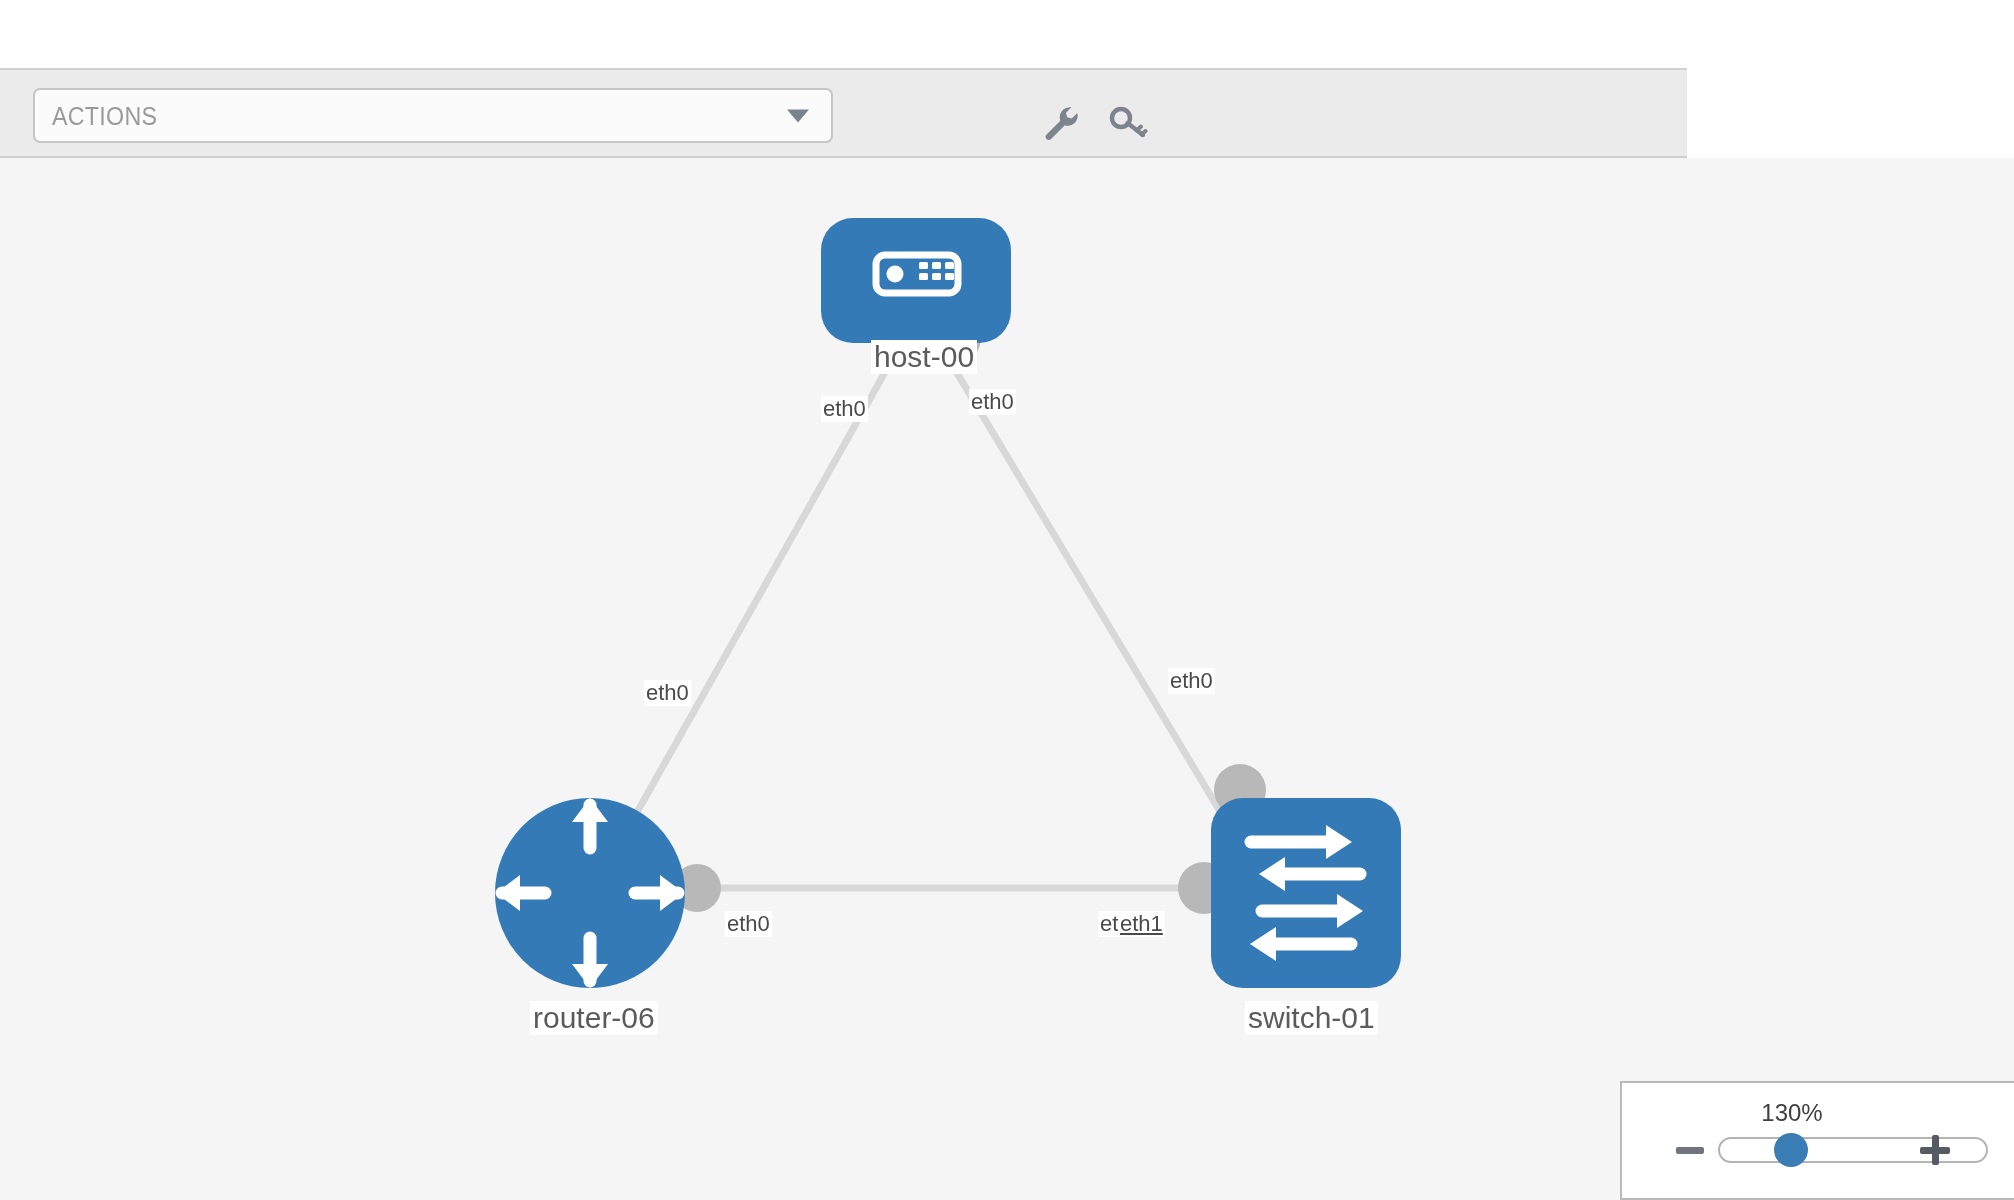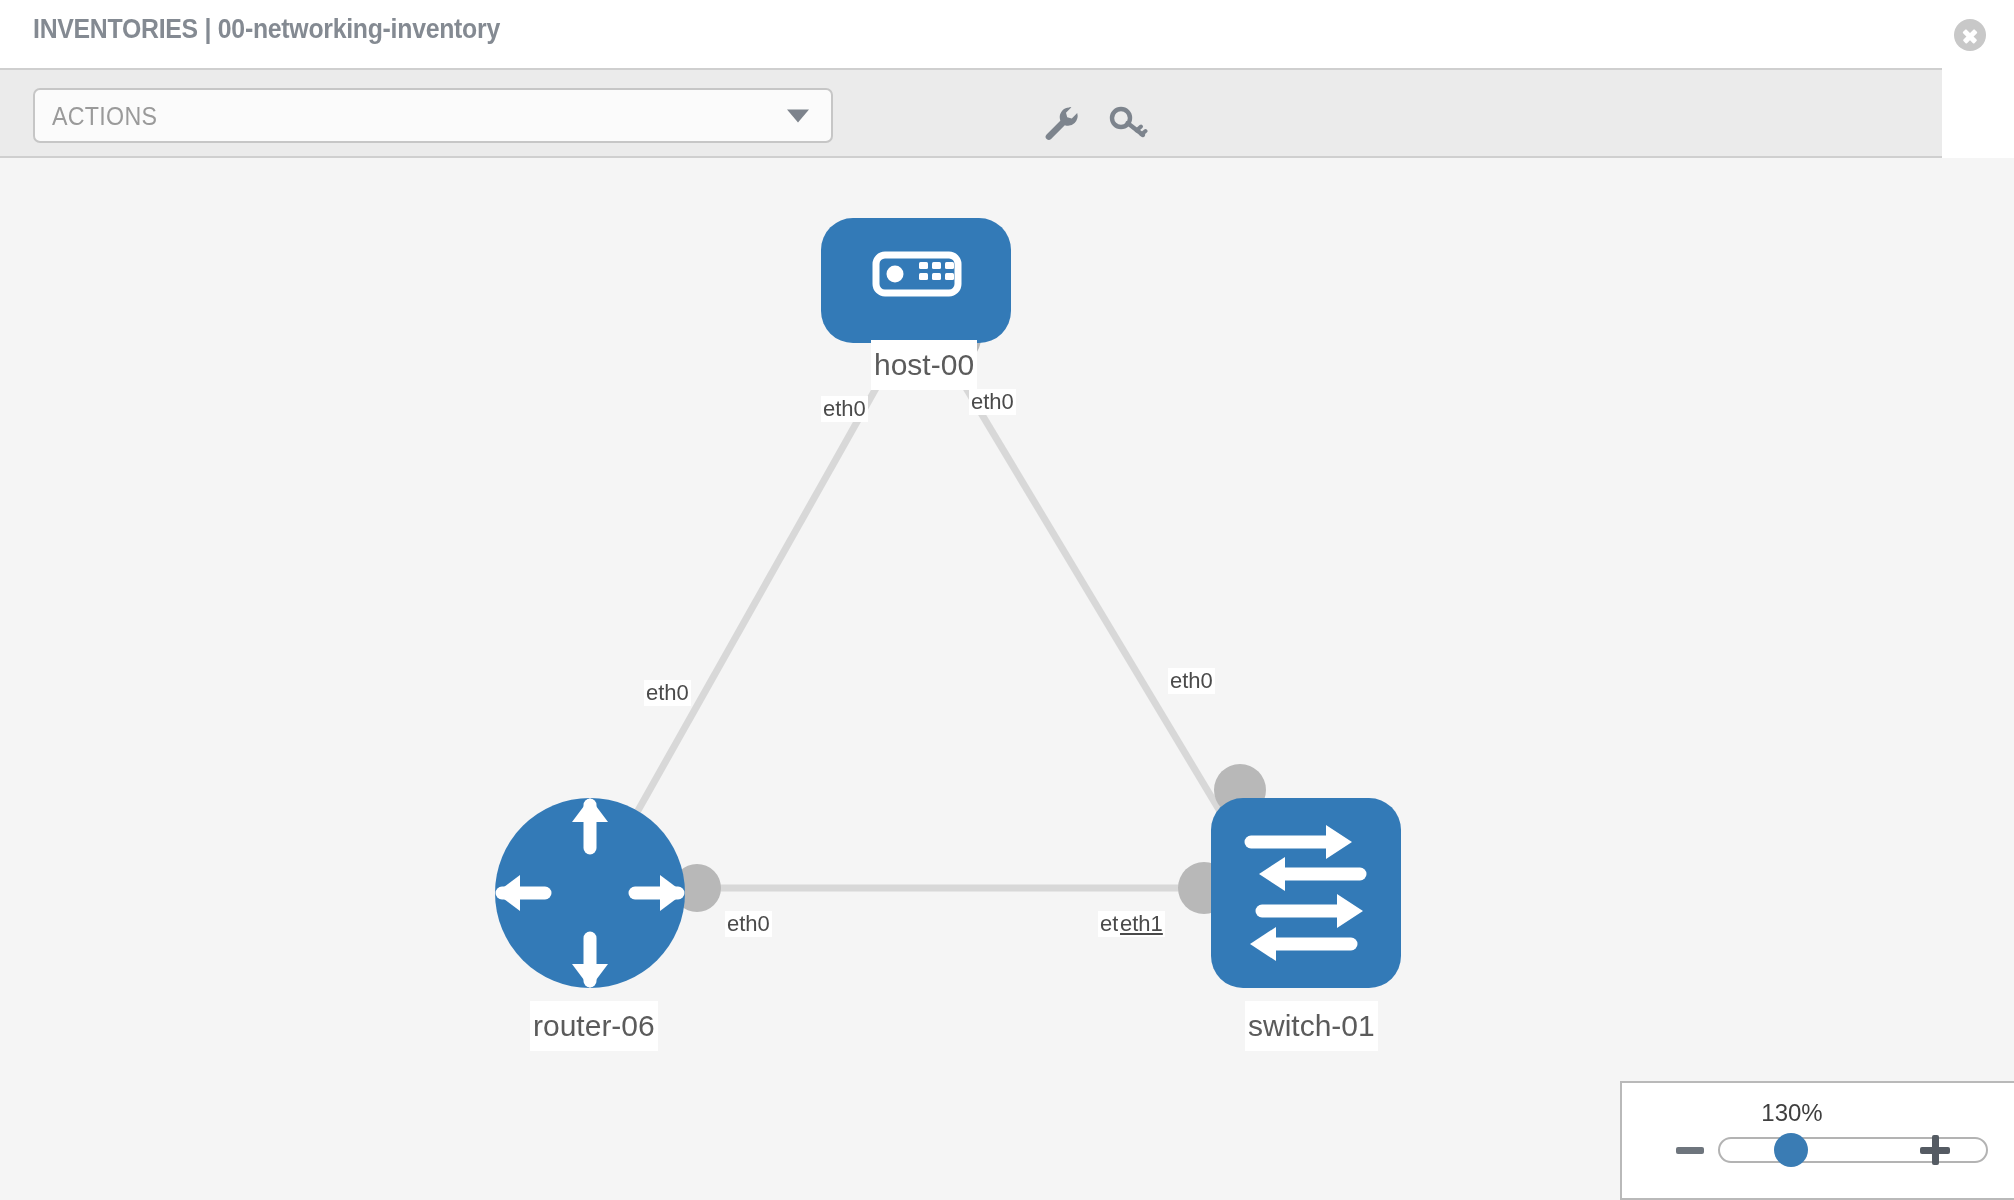--- a/index.html
+++ b/index.html
@@ -36,21 +36,21 @@
   .close-btn .x-a, .close-btn .x-b {
     position: absolute; left: 8px; top: 14.5px;
     width: 16px; height: 4.5px; background: #ffffff; border-radius: 1px;
   }
   .close-btn .x-a { transform: rotate(45deg); }
   .close-btn .x-b { transform: rotate(-45deg); }
 
   
   .toolbar {
     position: absolute; top: 68px; left: 0;
-    width: 1942px; height: 90px;
+    width: 1687px; height: 90px;
     background: #ebebeb;
     border-top: 2px solid #cfcfcf;
     border-bottom: 2px solid #cfcfcf;
   }
   .select-box {
     position: absolute;
     background: #fbfbfb;
     border: 2px solid #c6c6c6;
     border-radius: 7px;
     cursor: pointer;
@@ -88,21 +88,21 @@
     background: #f5f5f5;
     overflow: hidden;
   }
   #topology-svg { position: absolute; left: 0; top: 0; }
 
   
   .node-label {
     position: absolute;
     font-size: 30px; color: #5b5b5b;
     background: #ffffff;
-    padding: 8px 3px;
+    padding: 0 3px;
     white-space: nowrap;
   }
   .iface-label {
     position: absolute;
     font-size: 22px; color: #4a4a4a;
     background: #ffffff;
     padding: 0 2px;
     white-space: nowrap;
     margin-top: 35px;
   }
@@ -146,27 +146,20 @@
     width: 34px; height: 34px; border-radius: 50%;
     background: #3a7cb4;
     cursor: pointer;
   }
 </style>
 </head>
 <body>
 
 <div id="app">
 
-  <div class="header">
-    <div class="header-title">INVENTORIES | 00-networking-inventory</div>
-    <div class="close-btn">
-      <span class="x-a"></span>
-      <span class="x-b"></span>
-    </div>
-  </div>
 
   <div class="toolbar">
 
     <div class="select-box" id="actions-select">
       <span class="sel-label">ACTIONS</span>
       <span class="caret"></span>
     </div>
 
     <div class="tool-icon" id="wrench-icon">
       <svg viewBox="0 0 40 40" width="40" height="40" aria-hidden="true">

